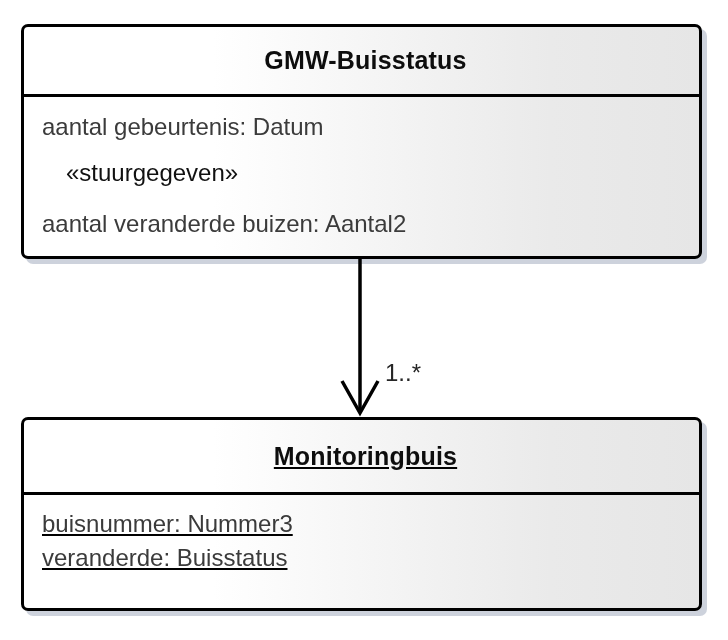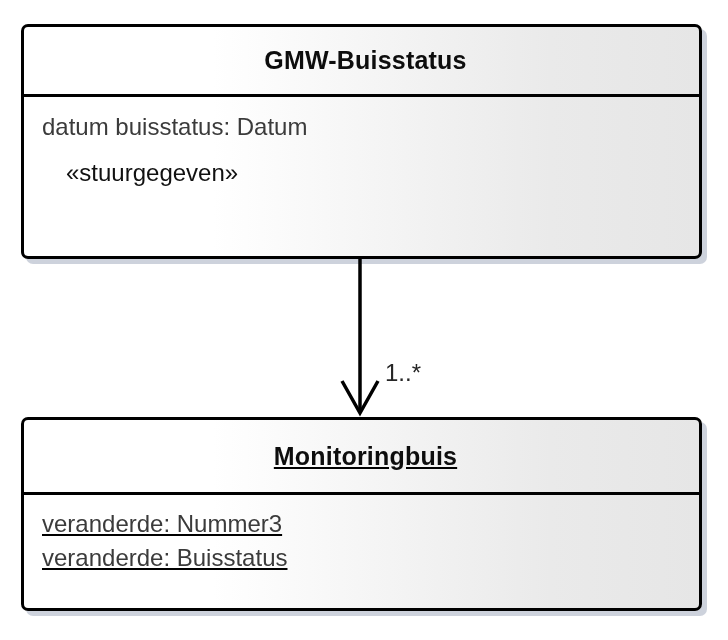--- a/index.html
+++ b/index.html
@@ -110,34 +110,35 @@
 </head>
 <body>
 
 <div id="diagram">
 
   <div class="uml-class top">
     <div class="class-name-compartment">
       <span class="class-name">GMW-Buisstatus</span>
     </div>
     <div class="attributes-compartment">
-      <div class="attribute-line">datum buisstatus: Datum</div>
+      <div class="attribute-line">aantal gebeurtenis: Datum</div>
       <div class="attribute-line stereotype">«stuurgegeven»</div>
+      <div class="attribute-line">aantal veranderde buizen: Aantal2</div>
     </div>
   </div>
 
   <svg id="connector" viewBox="0 0 728 640" width="728" height="640">
     <line x1="360" y1="259" x2="360" y2="412" stroke="#000000" stroke-width="3.5"></line>
     <polyline points="342,381 360,413 378,381" fill="none" stroke="#000000" stroke-width="3.5" stroke-linecap="butt" stroke-linejoin="miter"></polyline>
   </svg>
   <div class="multiplicity-label">1..*</div>
 
   <div class="uml-class bottom">
     <div class="class-name-compartment">
       <span class="class-name">Monitoringbuis</span>
     </div>
     <div class="attributes-compartment">
-      <div class="attribute-line">veranderde: Nummer3</div>
+      <div class="attribute-line">buisnummer: Nummer3</div>
       <div class="attribute-line">veranderde: Buisstatus</div>
     </div>
   </div>
 
 </div>
 
 </body></html>

